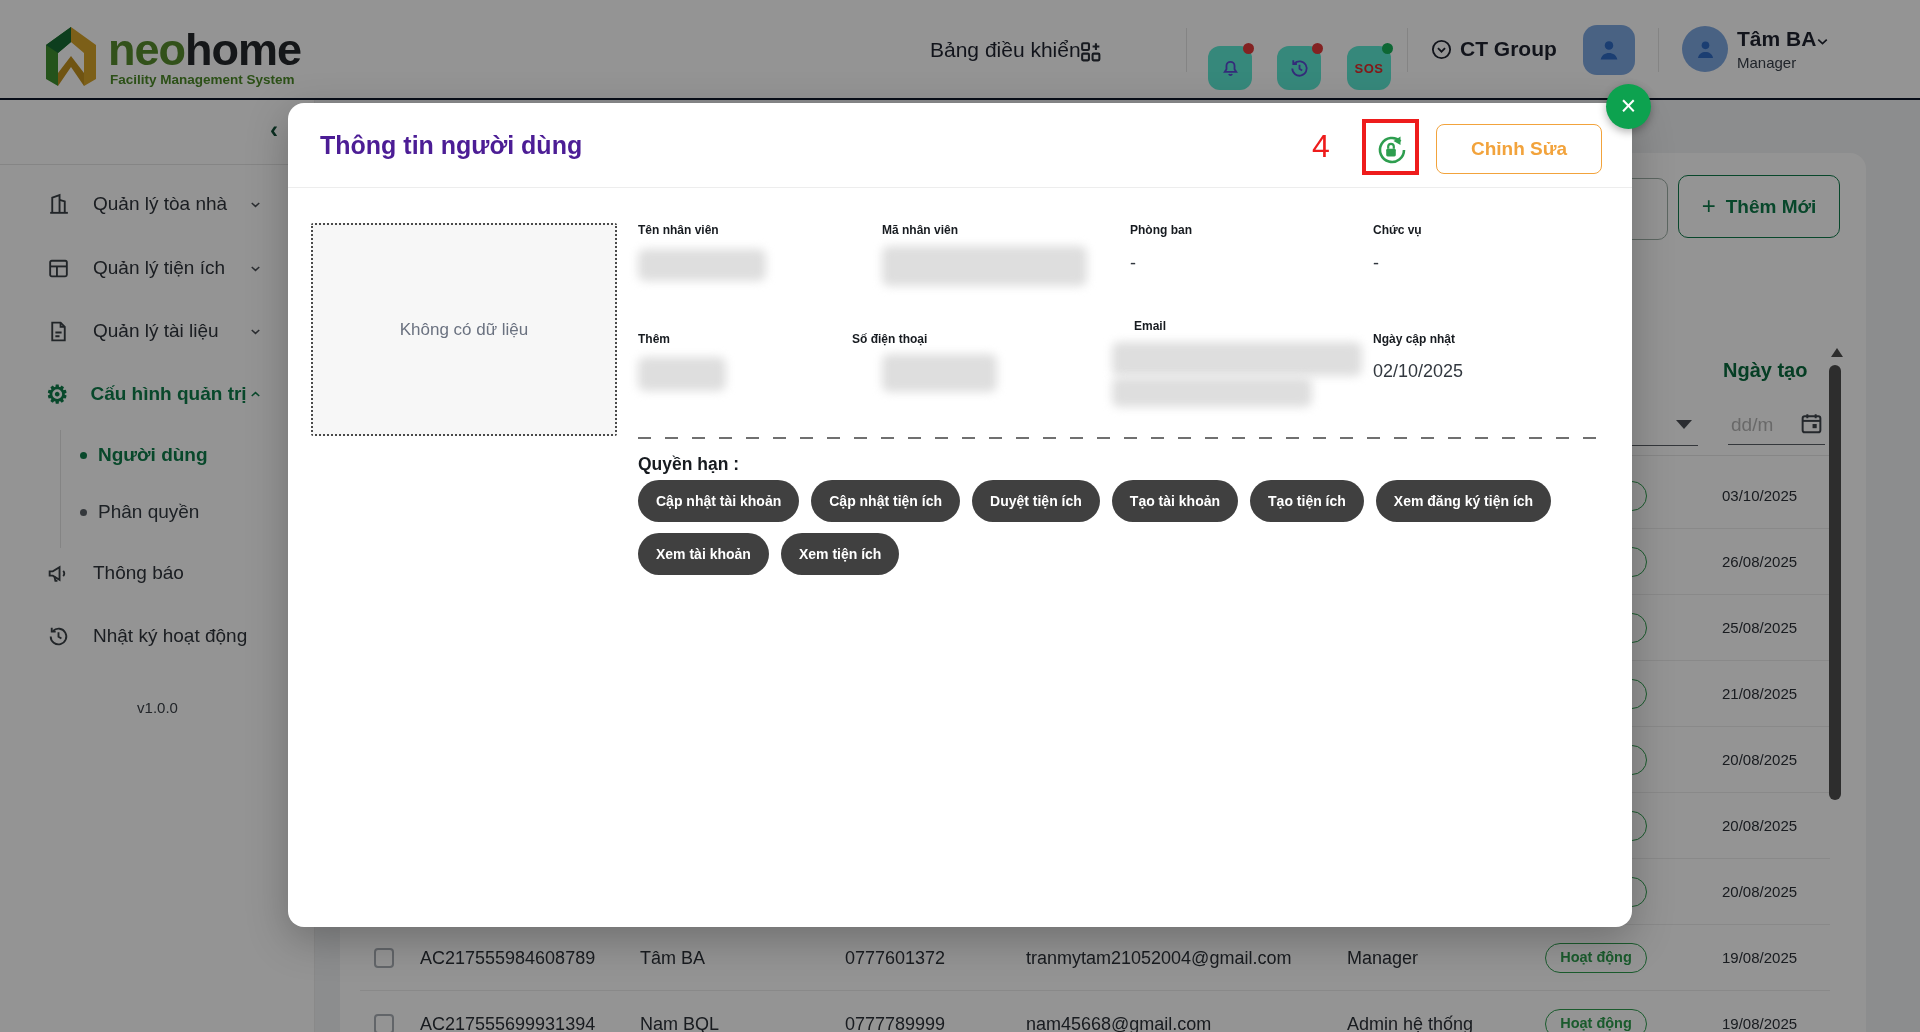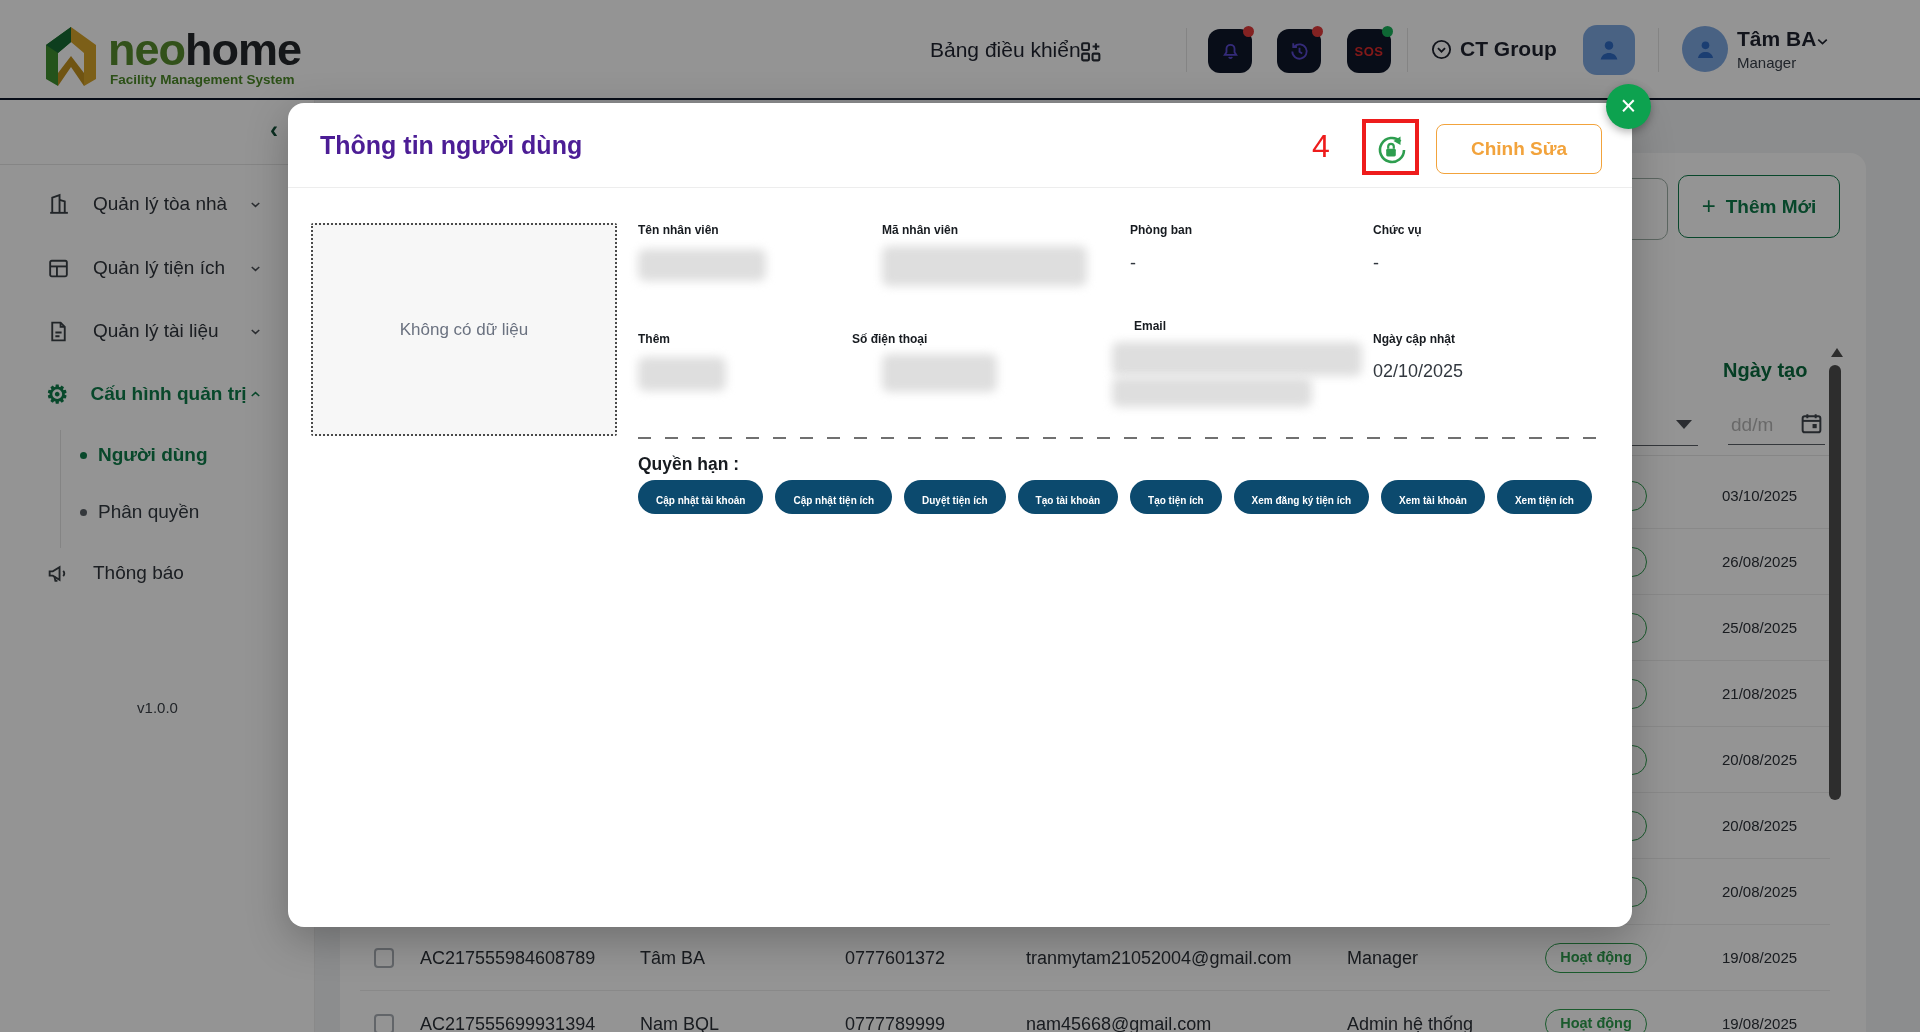--- a/index.html
+++ b/index.html
@@ -9,21 +9,21 @@
   
   .app { position:absolute; inset:0; }
 
   .header { position:absolute; left:0; top:0; width:1920px; height:100px; background:#fff; border-bottom:2px solid #0f172a; }
   .brand-text { position:absolute; left:108px; top:24px; font-weight:700; font-size:45px; letter-spacing:-1px; }
   .brand-neo { color:#568c2d; }
   .brand-home { color:#25282b; }
   .brand-sub { position:absolute; left:110px; top:72px; font-size:13.5px; font-weight:700; color:#4c8a28; }
   .hdr-title { position:absolute; left:930px; top:38px; font-size:21px; font-weight:500; color:#1f2430; }
   .hdr-vline { position:absolute; top:28px; width:1px; height:44px; background:#e3e3e3; }
-  .hbtn { position:absolute; top:29px; width:44px; height:44px; background:#0f172a; border-radius:12px; display:flex; align-items:center; justify-content:center; border:none; cursor:pointer; }
+  .hbtn { position:absolute; top:46px; width:44px; height:44px; background:#5eead4; border-radius:12px; display:flex; align-items:center; justify-content:center; border:none; cursor:pointer; }
   .hbtn .dot { position:absolute; right:-2px; top:-3px; width:11px; height:11px; border-radius:50%; }
   .dot-red { background:#e23b3b; }
   .dot-green { background:#19b25b; }
   .sos-txt { font-size:13px; font-weight:800; color:#e02b2b; letter-spacing:0.5px; }
   .org-label { position:absolute; left:1460px; top:37px; font-size:21px; font-weight:700; color:#1f2430; }
   .avatar-sq { position:absolute; left:1583px; top:25px; width:52px; height:50px; border-radius:14px; background:#7fa9e2; display:flex; align-items:center; justify-content:center; }
   .avatar-ci { position:absolute; left:1682px; top:26px; width:46px; height:46px; border-radius:50%; background:#7fa9e2; display:flex; align-items:center; justify-content:center; }
   .user-name { position:absolute; left:1737px; top:27px; font-size:21px; font-weight:700; color:#1f2430; }
   .user-role { position:absolute; left:1737px; top:54px; font-size:15px; color:#39404a; }
 
@@ -70,21 +70,21 @@
   .m-sep { position:absolute; left:0; top:84px; width:100%; height:1px; background:#ededed; }
   .m-reset { position:absolute; left:1078px; top:22px; width:50px; height:50px; background:#fff; border:none; display:flex; align-items:center; justify-content:center; cursor:pointer; }
   .m-edit { position:absolute; left:1148px; top:21px; width:166px; height:50px; background:#fff; border:1.5px solid #f2a33c; border-radius:8px; color:#f2a33c; font-size:19px; font-weight:600; cursor:pointer; font-family:"Liberation Sans",sans-serif; }
   .photo-box { position:absolute; left:23px; top:120px; width:306px; height:213px; border:2px dotted #4a4a4a; background:#f7f7f7; display:flex; align-items:center; justify-content:center; font-size:17px; color:#6b7280; border-radius:2px; }
   .flabel { position:absolute; font-size:12px; font-weight:700; color:#171b20; }
   .fvalue { position:absolute; font-size:18px; color:#32383f; }
   .blob { position:absolute; background:#dedede; border-radius:7px; filter:blur(5px); }
   .dash-sep { position:absolute; left:350px; top:334px; width:968px; height:2px; background:repeating-linear-gradient(90deg,#707070 0 13px,transparent 13px 27px); }
   .perm-label { position:absolute; left:350px; top:351px; font-size:17.5px; font-weight:700; color:#171b20; }
   .perm-wrap { position:absolute; left:350px; top:377px; width:1005px; display:flex; flex-wrap:wrap; gap:11px 12px; }
-  .perm { height:34px; line-height:42px; padding:0 18px; background:#0c4a6e; color:#fff; border-radius:21px; font-size:10px; font-weight:600; white-space:nowrap; }
+  .perm { height:42px; line-height:42px; padding:0 18px; background:#404040; color:#fff; border-radius:21px; font-size:14px; font-weight:600; white-space:nowrap; }
 
   .close-btn { position:absolute; left:1606px; top:84px; width:45px; height:45px; border-radius:50%; background:#0da24f; border:none; color:#fff; font-size:27px; line-height:43px; text-align:center; z-index:30; cursor:pointer; box-shadow:0 3px 8px rgba(0,0,0,0.3); }
 
   
   .anno-num { position:absolute; left:1312px; top:128px; font-size:32px; color:#ee1c1c; z-index:40; }
   .anno-box { position:absolute; left:1362px; top:119px; width:57px; height:56px; border:4px solid #ee1c1c; z-index:40; }
 
   svg { display:block; }
 </style>
 </head>
@@ -255,20 +255,30 @@
       <span>
         <svg width="25" height="25" viewBox="0 0 24 24" fill="none" stroke="#3a4046" stroke-width="1.8">
           <path d="M3.5 10v4h3l6.5 4V6l-6.5 4Z"></path>
             <path d="M16.5 9.5a3.5 3.5 0 0 1 0 5"></path>
             <path d="M8 14.5l1 4.5h2"></path>
         </svg>
       </span>
       <span>Thông báo</span>
     </div>
 
+    <div class="side-item" style="top:514px;">
+      <span>
+        <svg width="25" height="25" viewBox="0 0 24 24" fill="none" stroke="#3a4046" stroke-width="1.8">
+          <path d="M4.5 12a7.5 7.5 0 1 0 2.2-5.3"></path>
+            <path d="M5.5 3.5v3.8h3.8"></path>
+            <path d="M12 8v4.2l2.8 1.8"></path>
+        </svg>
+      </span>
+      <span>Nhật ký hoạt động</span>
+    </div>
 
     <div class="version">v1.0.0</div>
   </div>
 
   <div class="card">
     <button class="btn-partial"></button>
     <button class="btn-add">
       <span class="plus">+</span>
       <span>Thêm Mới</span>
     </button>

